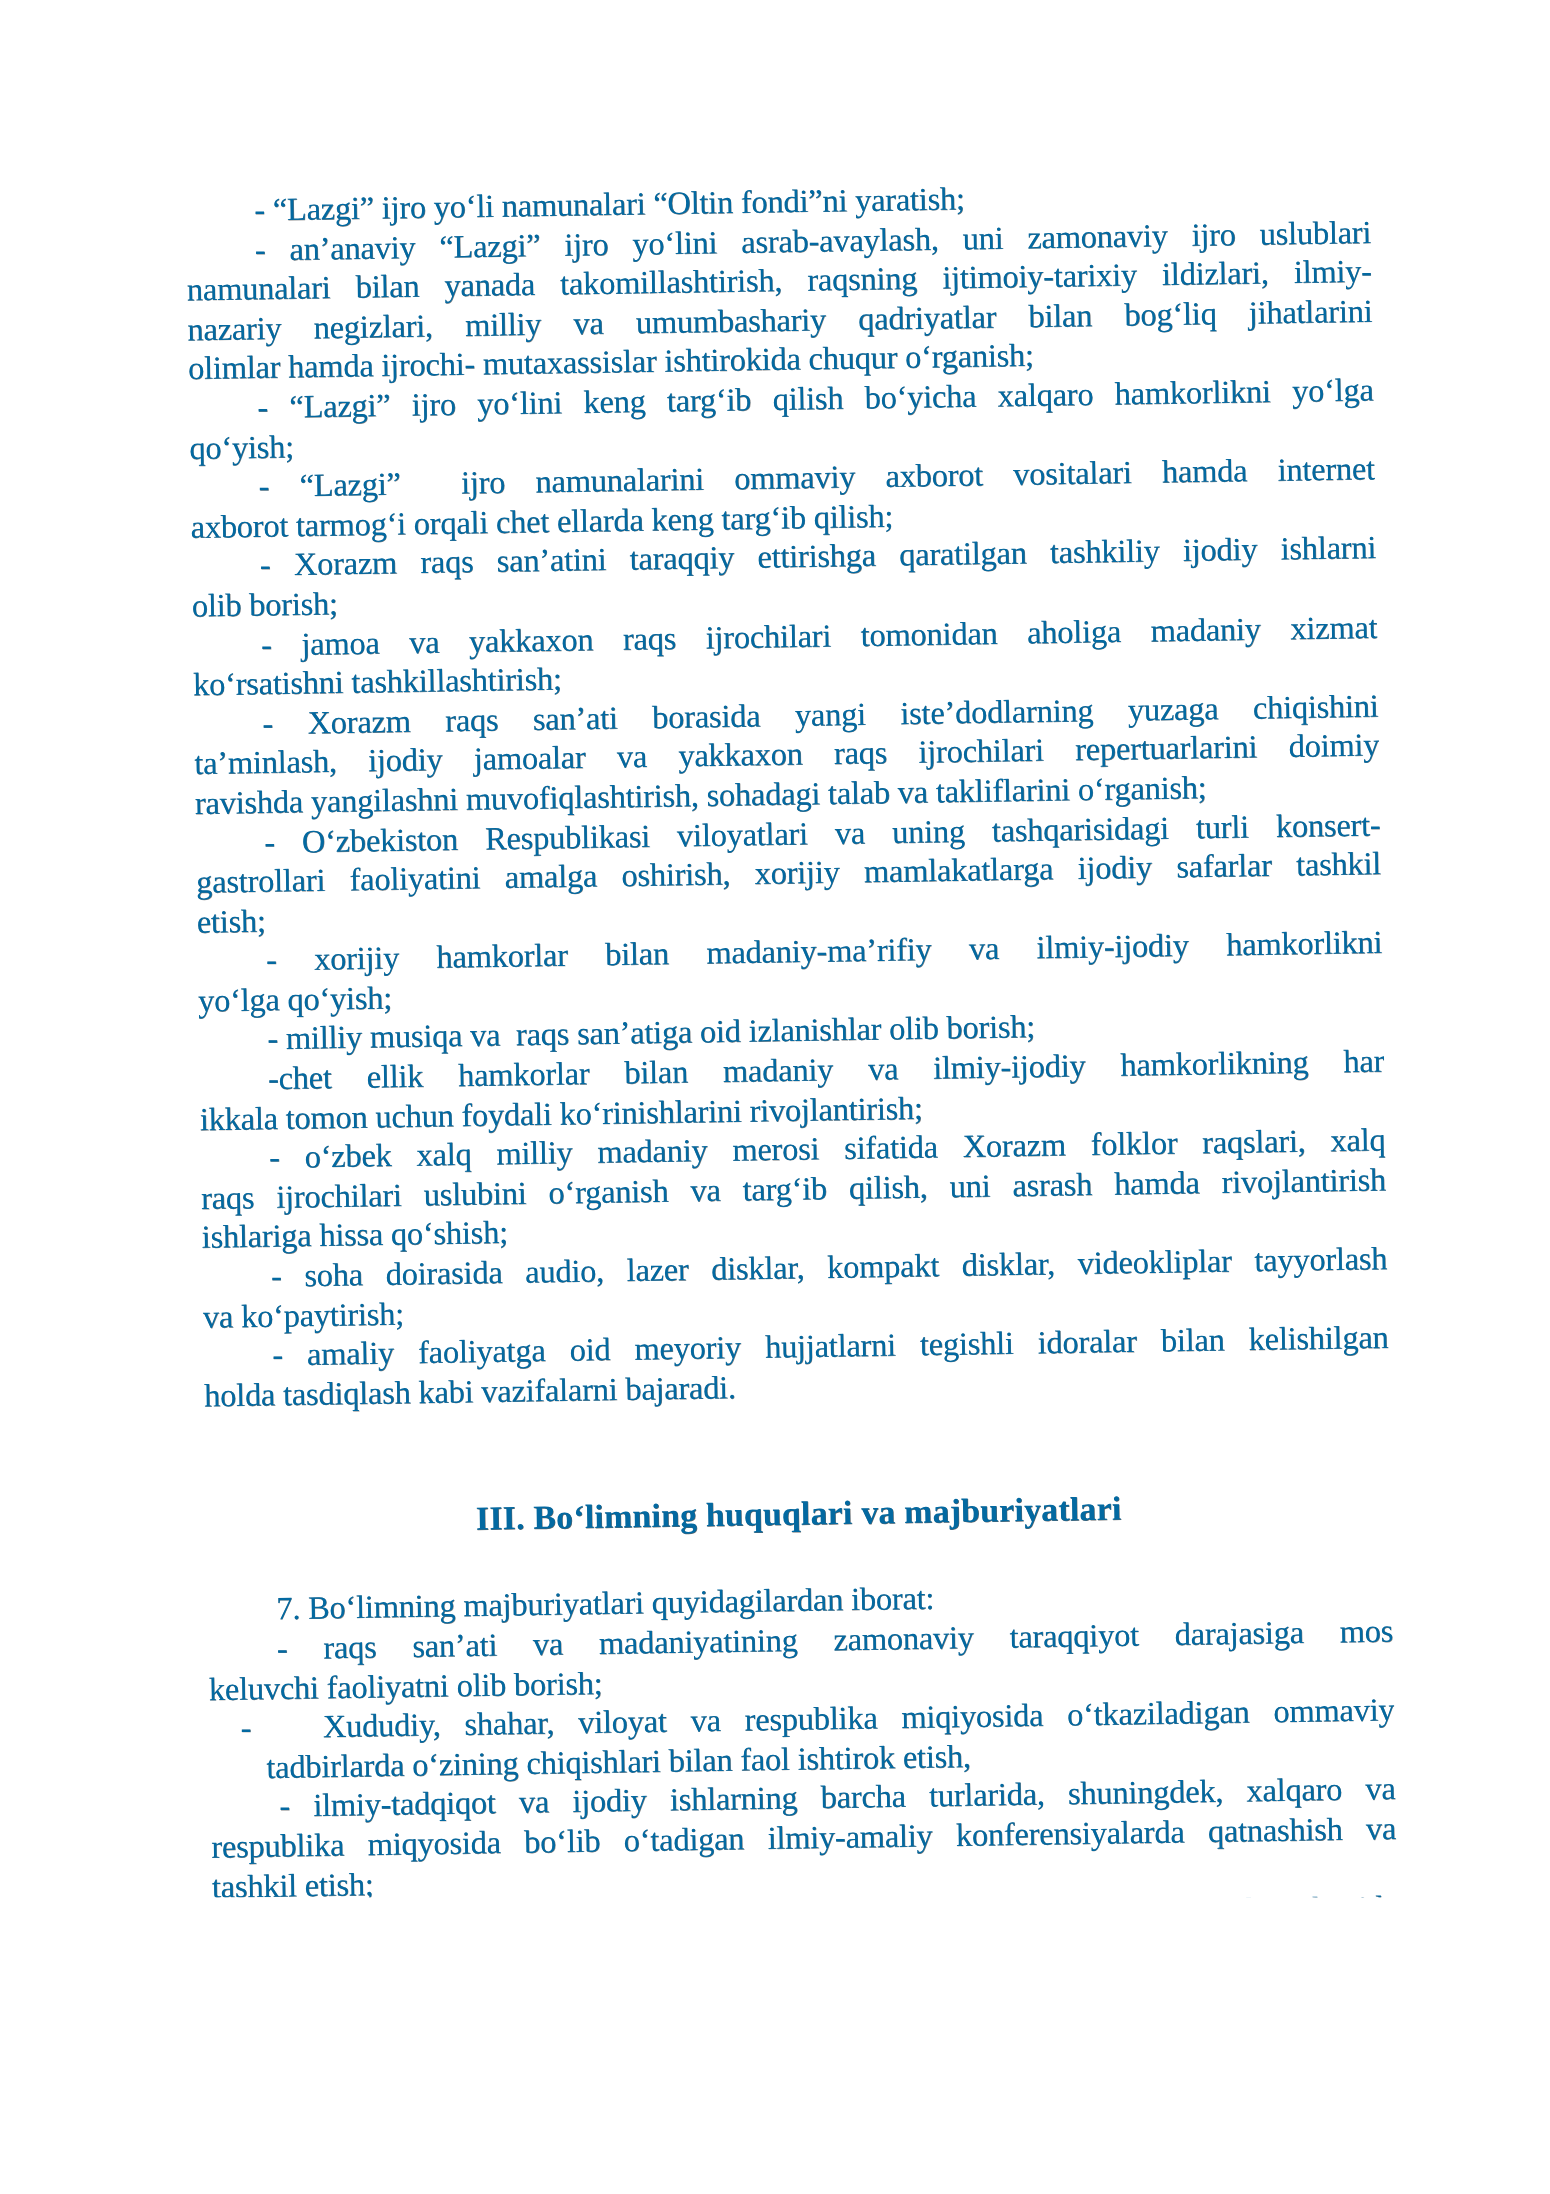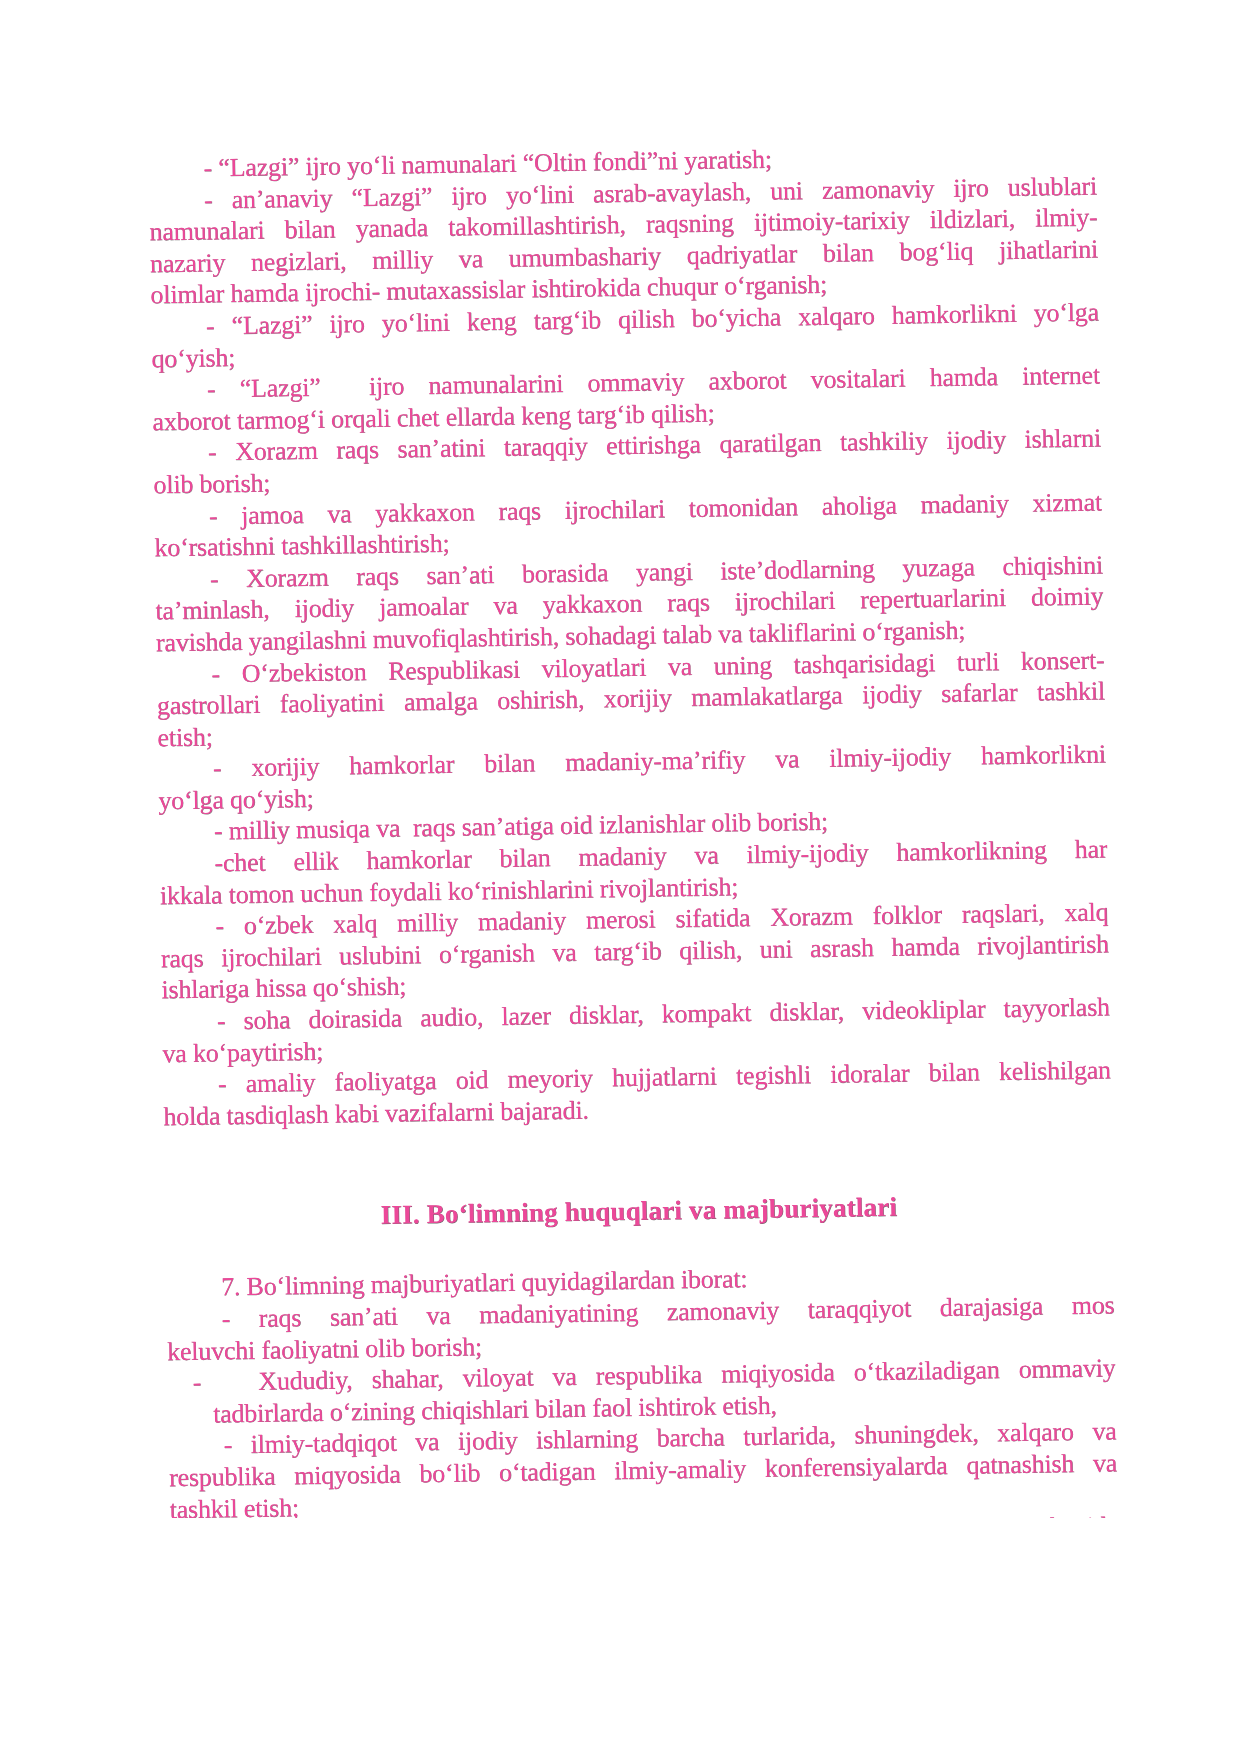--- a/index.html
+++ b/index.html
@@ -2,21 +2,21 @@
 <html><head>
 <meta charset="utf-8">
 <style>
   html,body{margin:0;padding:0;background:#ffffff;}
   .sheet{
     position:relative;
     width:1240px;height:1518px;
     background:#ffffff;
     overflow:hidden;
     font-family:"Liberation Serif","DejaVu Serif",serif;
-    color:#ec4899;
+    color:#0369a1;
   }
   
   .scan{
     position:absolute;inset:0;
     transform:rotate(-0.9deg);
     transform-origin:620px 900px;
   }
   .body-text{
     position:absolute;
     left:160px;top:146px;width:948px;

